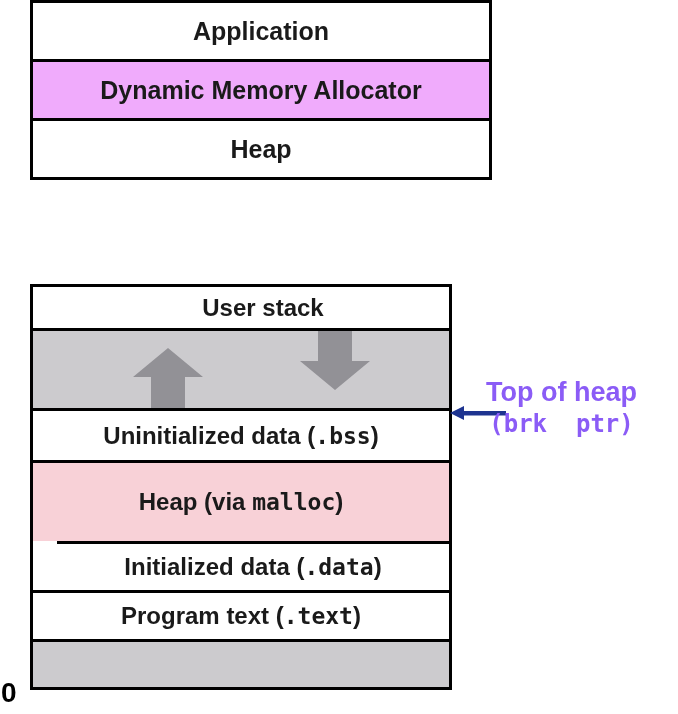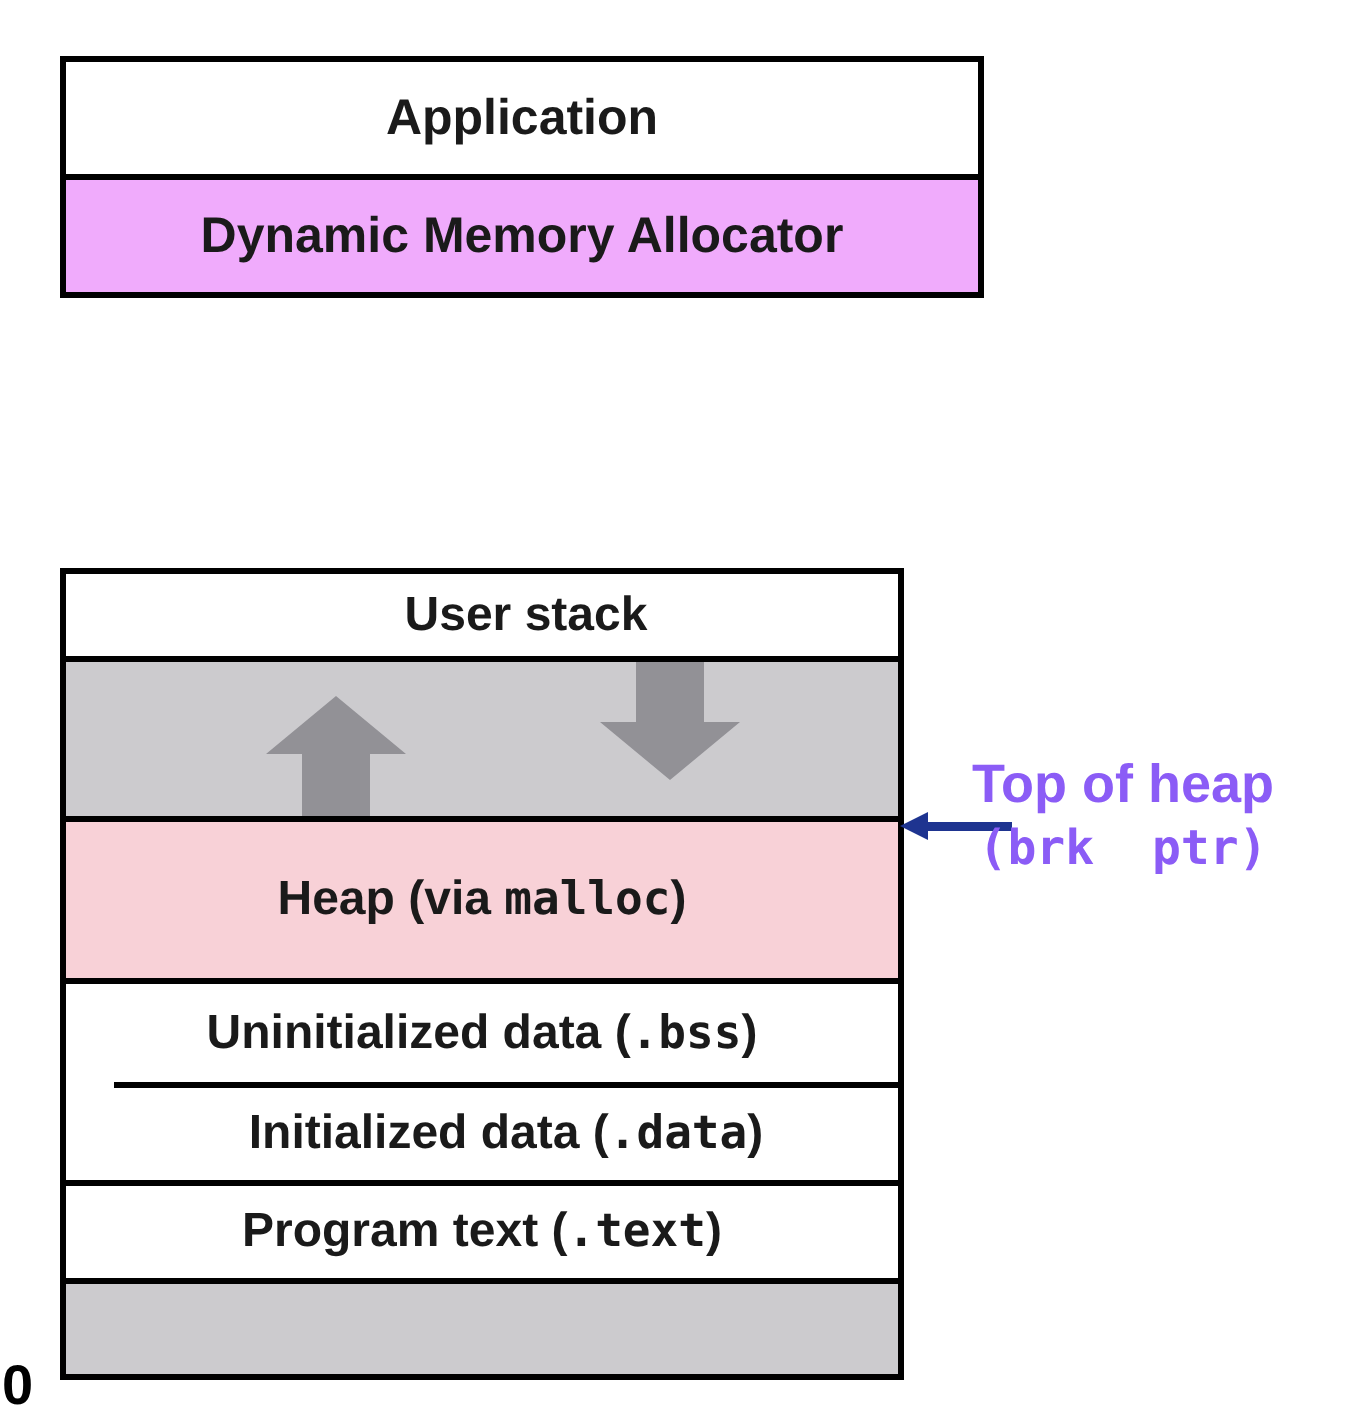--- a/index.html
+++ b/index.html
@@ -8,21 +8,21 @@
     width: 678px;
     height: 714px;
     background: #ffffff;
     overflow: hidden;
     font-family: "Liberation Sans", sans-serif;
   }
 
   
   .alloc-stack {
     position: absolute;
-    left: 30px; top: 28px;
+    left: 30px; top: 0;
     width: 456px;
     border: 3px solid #000;
     background: #fff;
   }
   .alloc-row {
     height: 56px;
     display: flex;
     align-items: center;
     justify-content: center;
     background: #ffffff;
@@ -108,43 +108,46 @@
 
 <div id="canvas">
 
   <div class="alloc-stack">
     <div class="alloc-row">
       <span>Application</span>
     </div>
     <div class="alloc-row yellow">
       <span>Dynamic Memory Allocator</span>
     </div>
+    <div class="alloc-row">
+      <span>Heap</span>
+    </div>
   </div>
 
   <div class="mem-map">
 
     <div class="mrow r-stack">
       <span>User stack</span>
     </div>
 
     <div class="mrow r-gap-top">
       <svg class="arrow-up" width="70" height="60" viewBox="0 0 70 60">
         <polygon points="35,0 70,29 52,29 52,60 18,60 18,29 0,29" fill="#929196"></polygon>
       </svg>
       <svg class="arrow-down" width="70" height="59" viewBox="0 0 70 59">
         <polygon points="18,0 52,0 52,30 70,30 35,59 0,30 18,30" fill="#929196"></polygon>
       </svg>
     </div>
 
+    <div class="mrow r-bss">
+      <span><span>Uninitialized data (</span><span class="mono">.bss</span><span>)</span></span>
+    </div>
+
     <div class="mrow r-heap">
       <span><span>Heap (via </span><span class="mono">malloc</span><span>)</span></span>
-    </div>
-
-    <div class="mrow r-bss">
-      <span><span>Uninitialized data (</span><span class="mono">.bss</span><span>)</span></span>
     </div>
 
     <div class="mrow r-data">
       <span><span>Initialized data (</span><span class="mono">.data</span><span>)</span></span>
     </div>
 
     <div class="mrow r-text">
       <span><span>Program text (</span><span class="mono">.text</span><span>)</span></span>
     </div>
 

